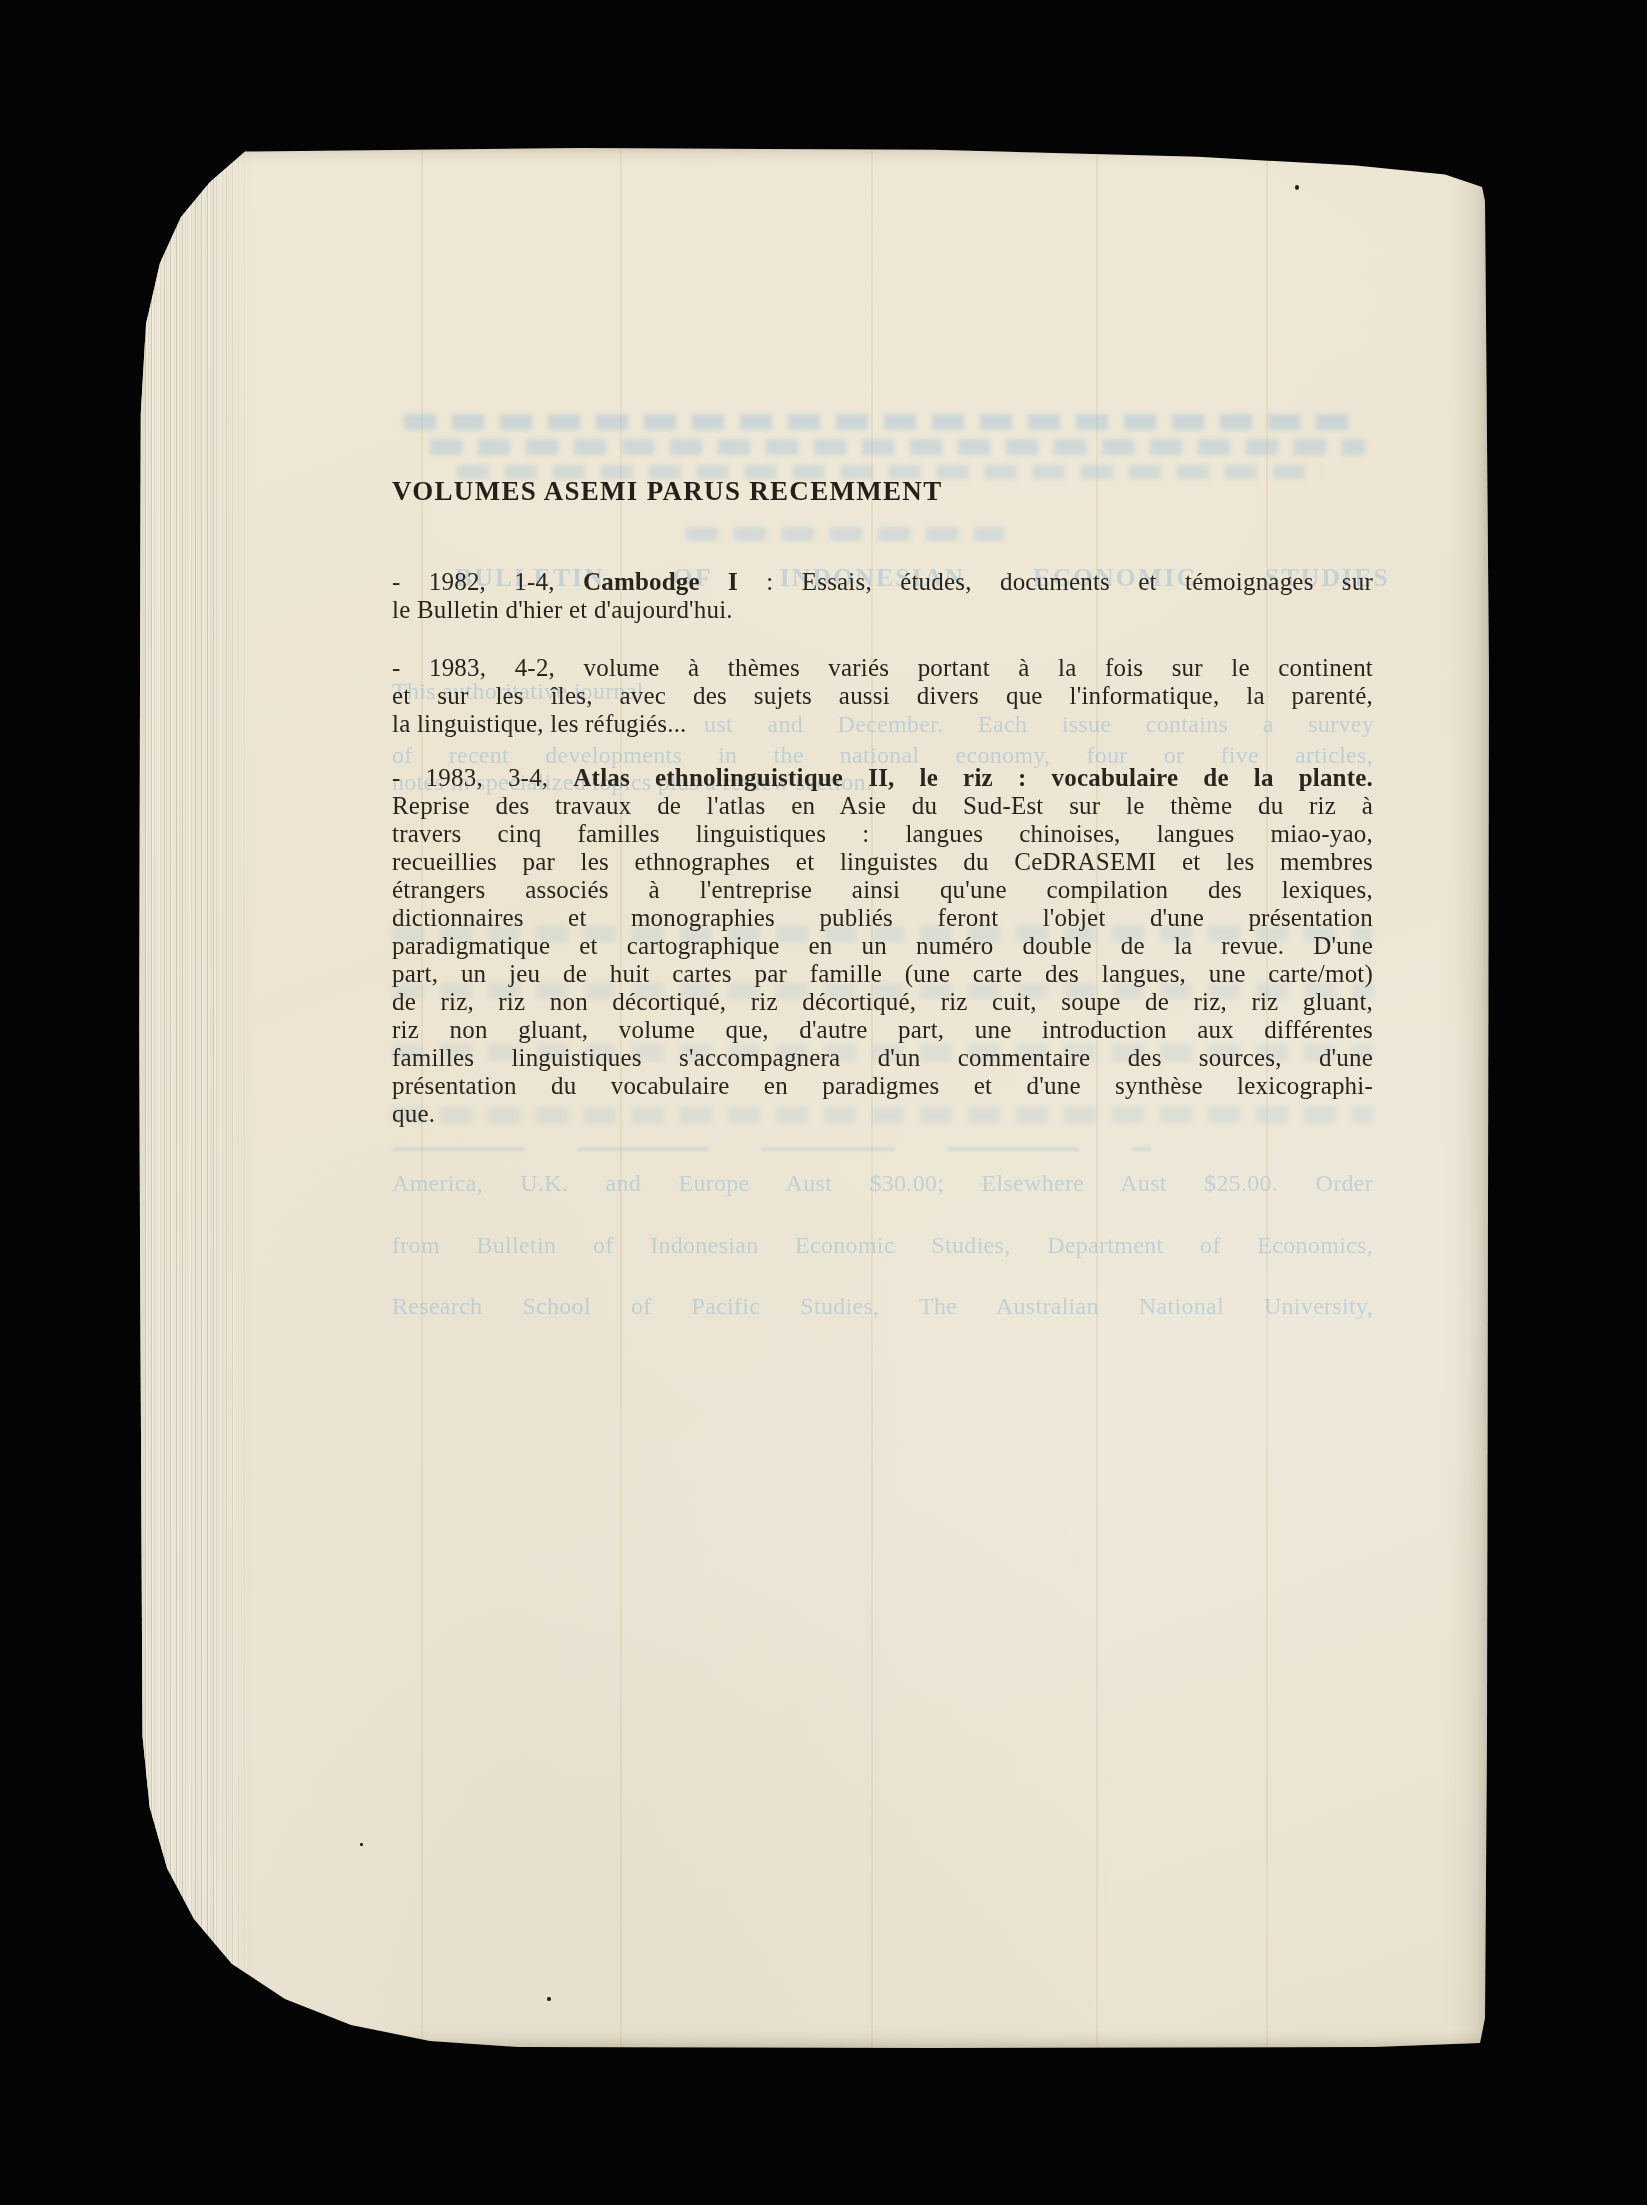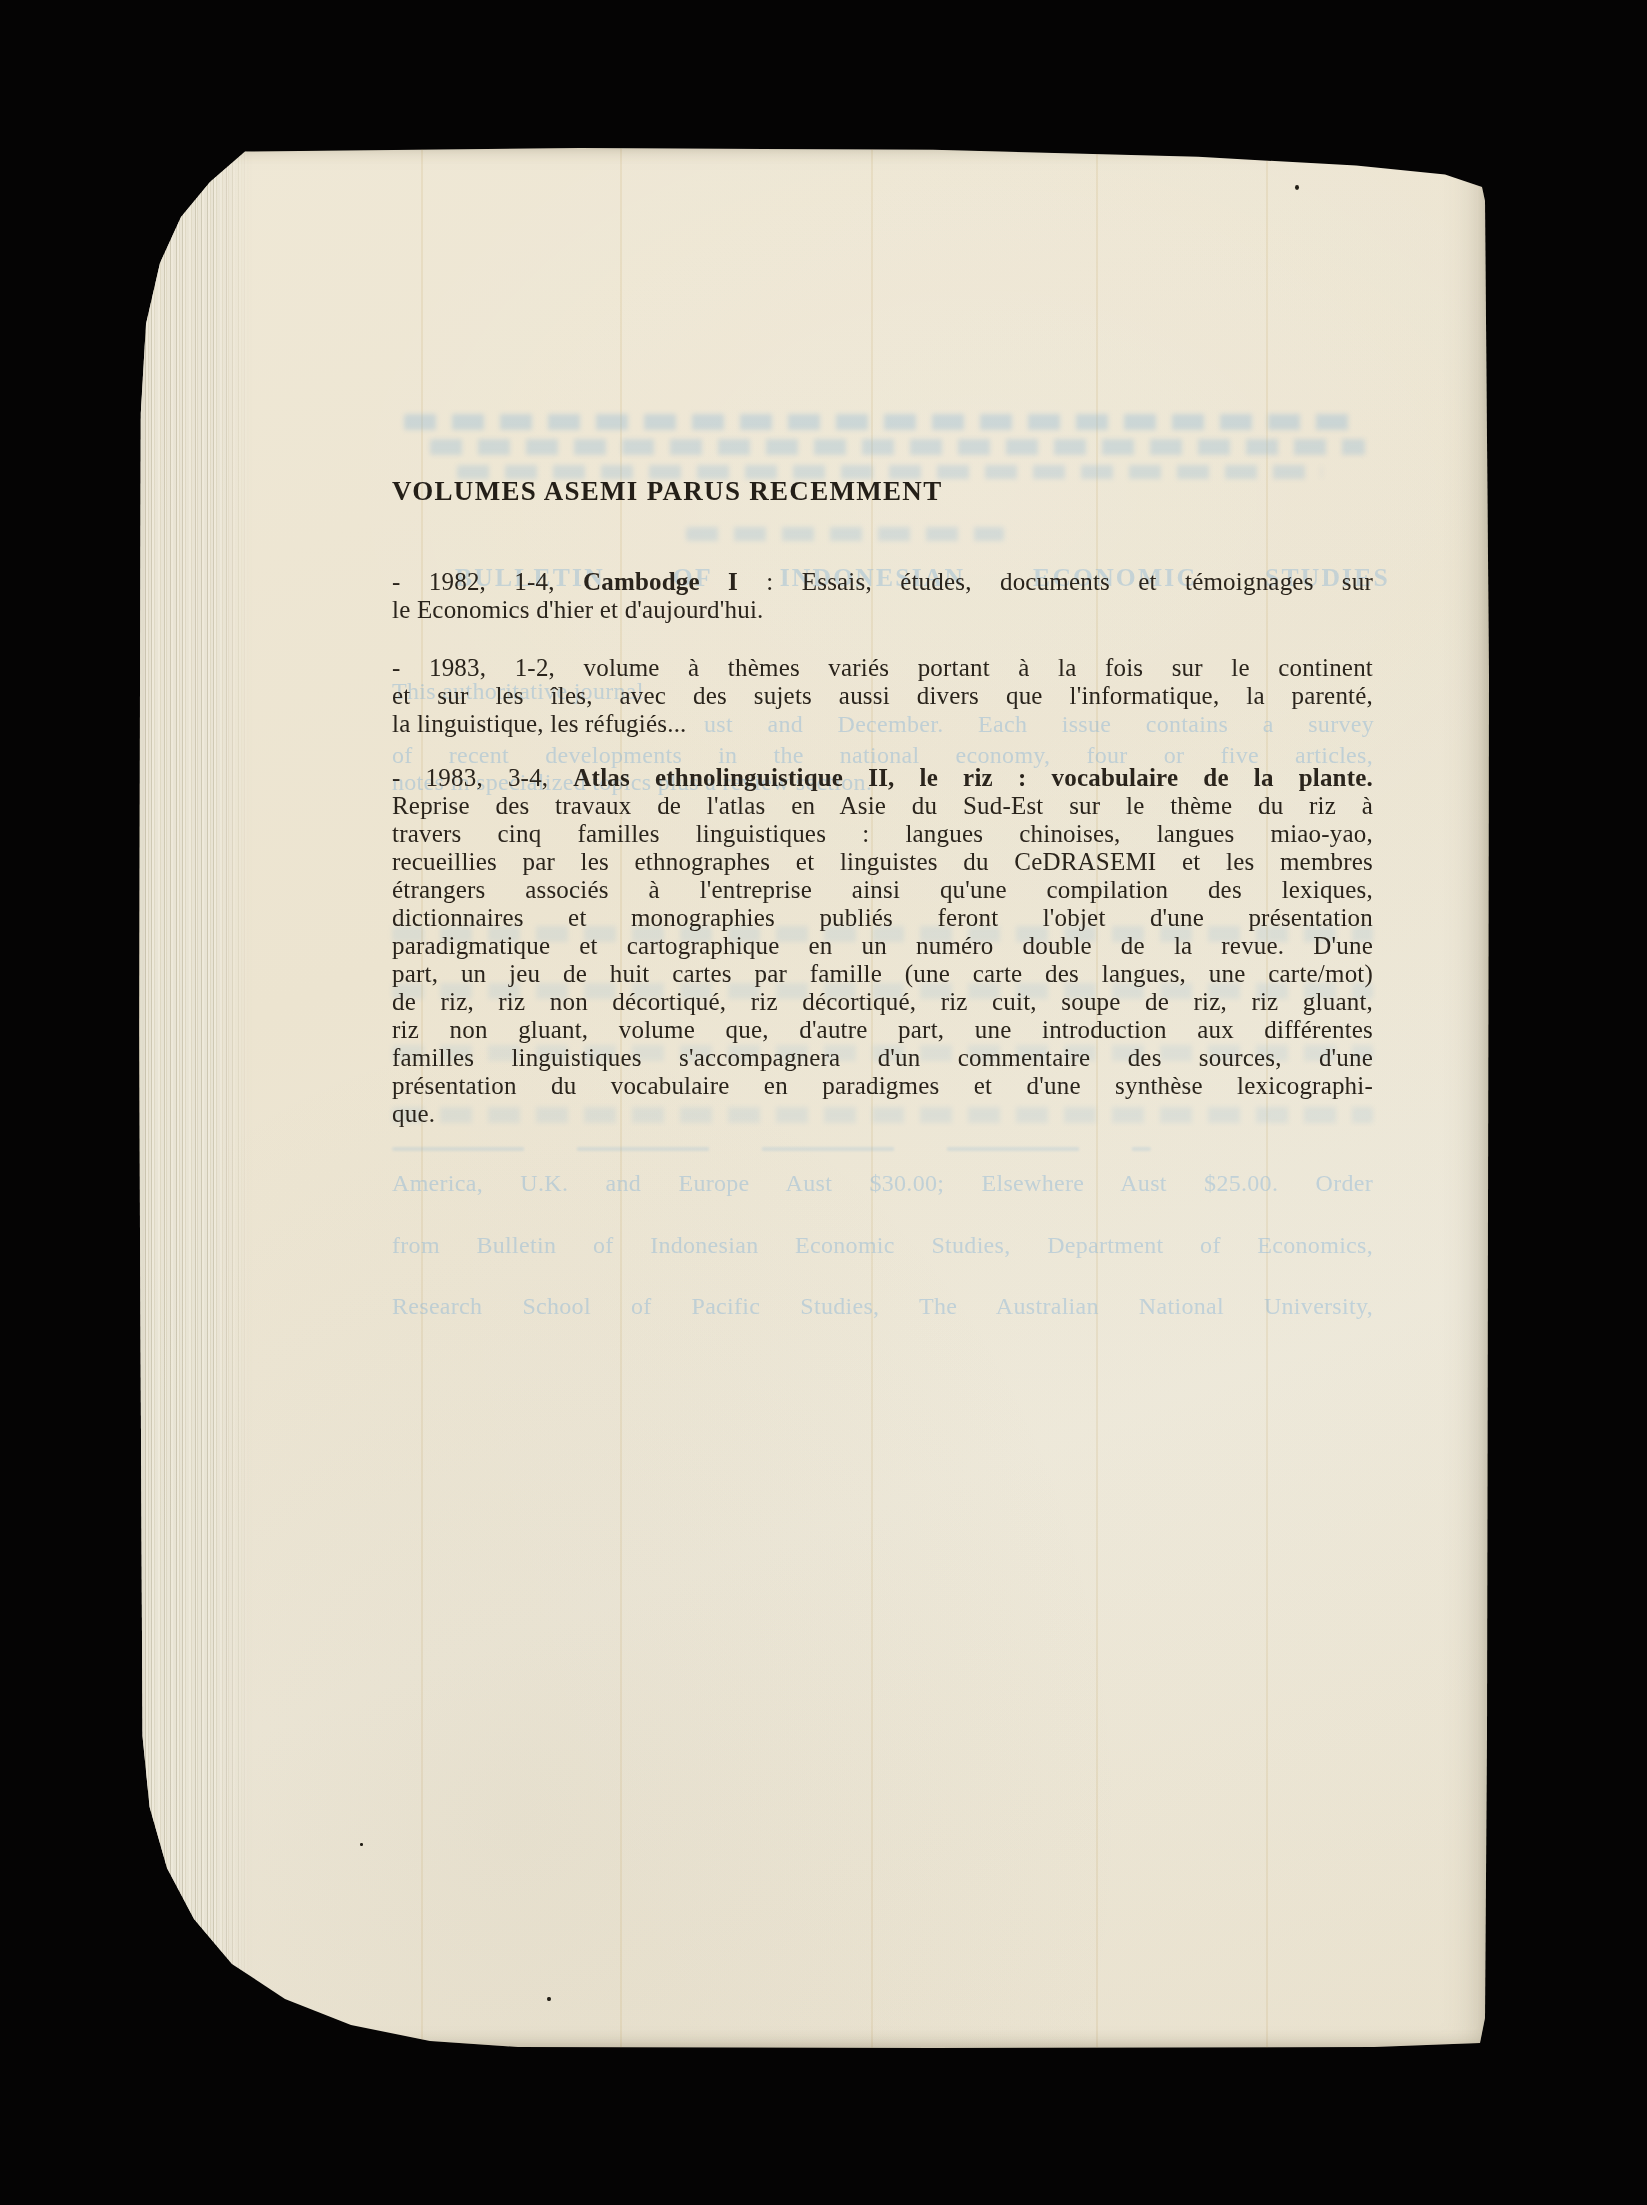--- a/index.html
+++ b/index.html
@@ -100,24 +100,24 @@
         <div class="smudge" style="left: 253px; top: 778px; width: 981px; height: 16px; opacity: 0.26;"></div>
         <div class="smudge" style="left: 253px; top: 835px; width: 981px; height: 16px; opacity: 0.24;"></div>
         <div class="smudge" style="left: 253px; top: 897px; width: 981px; height: 16px; opacity: 0.22;"></div>
         <div class="smudge" style="left: 253px; top: 959px; width: 981px; height: 16px; opacity: 0.24;"></div>
         <div class="smudge thin" style="left: 253px; top: 999px; width: 759px; height: 4.4px; opacity: 0.35;"></div>
       </div>
     <div id="text-layer">
       <div id="page-title">VOLUMES ASEMI PARUS RECEMMENT</div>
     <div class="para" style="top: 420px;">
           <div class="line just"><span>- 1982, 1-4, </span><span class="b">Cambodge I</span><span> : Essais, études, documents et témoignages sur</span></div>
-          <div class="line"><span>le Economics d'hier et d'aujourd'hui.</span></div>
+          <div class="line"><span>le Bulletin d'hier et d'aujourd'hui.</span></div>
         </div>
         <div class="para" style="top: 506px;">
-          <div class="line just"><span>- 1983, 1-2, volume à thèmes variés portant à la fois sur le continent</span></div>
+          <div class="line just"><span>- 1983, 4-2, volume à thèmes variés portant à la fois sur le continent</span></div>
           <div class="line just"><span>et sur les îles, avec des sujets aussi divers que l'informatique, la parenté,</span></div>
           <div class="line"><span>la linguistique, les réfugiés...</span></div>
         </div>
         <div class="para" style="top: 616px;">
           <div class="line just"><span>- 1983, 3-4, </span><span class="b">Atlas ethnolinguistique II, le riz : vocabulaire de la plante.</span></div>
           <div class="line just"><span>Reprise des travaux de l'atlas en Asie du Sud-Est sur le thème du riz à</span></div>
           <div class="line just"><span>travers cinq familles linguistiques : langues chinoises, langues miao-yao,</span></div>
           <div class="line just"><span>recueillies par les ethnographes et linguistes du CeDRASEMI et les membres</span></div>
           <div class="line just"><span>étrangers associés à l'entreprise ainsi qu'une compilation des lexiques,</span></div>
           <div class="line just"><span>dictionnaires et monographies publiés feront l'objet d'une présentation</span></div>

